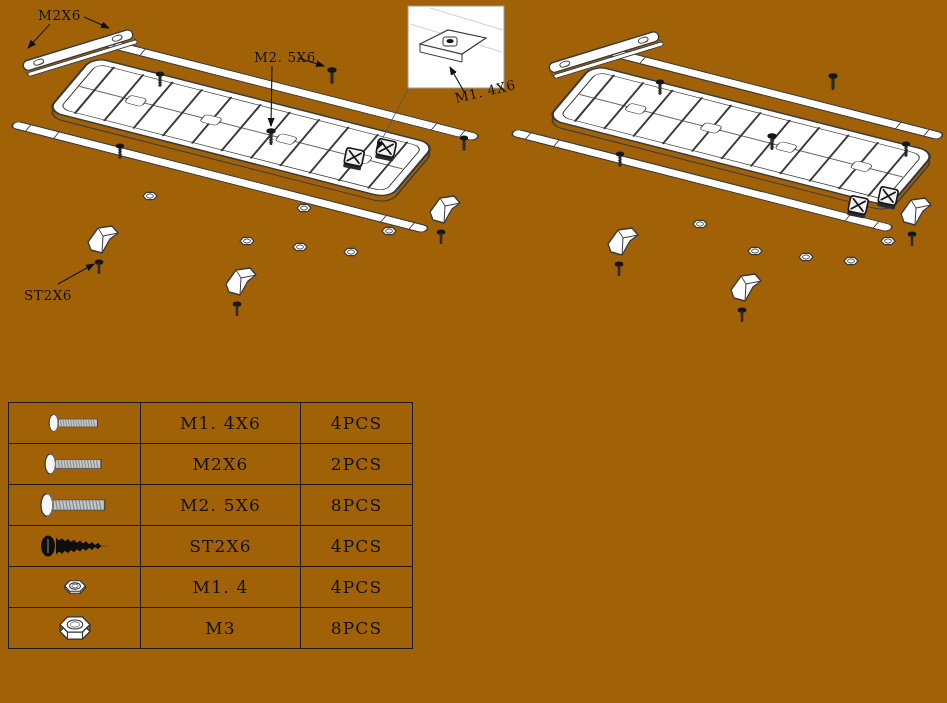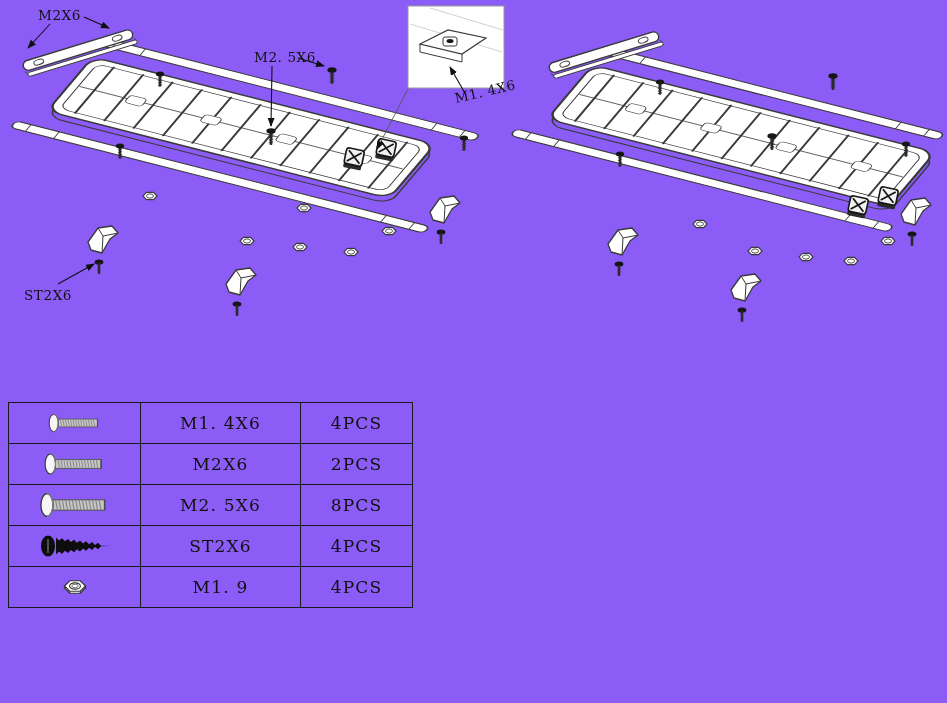--- a/index.html
+++ b/index.html
@@ -1,19 +1,19 @@
 <!DOCTYPE html>
 <html><head>
 <meta charset="utf-8">
 <style>
   *{margin:0;padding:0;box-sizing:border-box}
   html,body{background:#fff}
   body{width:947px;height:703px;position:relative;overflow:hidden;
        font-family:"DejaVu Serif","Liberation Serif",serif;color:#111}
-  .sheet{position:absolute;inset:0;background:#8b5cf6}
+  .sheet{position:absolute;inset:0;background:#a16207}
   #diagram-svg{position:absolute;left:0;top:0}
   .callout{font-family:"DejaVu Serif","Liberation Serif",serif;font-size:13.5px;fill:#111;letter-spacing:.6px}
   table.parts-table{position:absolute;left:8px;top:402px;width:404px;
        border-collapse:collapse;table-layout:fixed}
   table.parts-table td{border:1px solid #1a1a1a;height:41px;text-align:center;
        vertical-align:middle;font-size:17px;letter-spacing:1.2px;color:#111}
   td.c-icon{width:132px}
   td.c-name{width:160px}
   td.c-qty{width:112px}
   td.c-icon svg{display:block;margin:0 auto}
@@ -420,18 +420,36 @@
                 <line x1="10.5" y1="16" x2="10.5" y2="18" stroke="#333" stroke-width="1.1"></line>
                 <line x1="5.250000000000001" y1="21.27409470904723" x2="5.250000000000001" y2="23.27409470904723" stroke="#333" stroke-width="1.1"></line>
                 <line x1="-5.249999999999997" y1="21.274094709047233" x2="-5.249999999999997" y2="23.274094709047233" stroke="#333" stroke-width="1.1"></line>
                 <line x1="-10.5" y1="16" x2="-10.5" y2="18" stroke="#333" stroke-width="1.1"></line>
                 <polygon points="10.50,16.00 5.25,21.27 -5.25,21.27 -10.50,16.00 -5.25,10.73 5.25,10.73" fill="#fff" stroke="#333" stroke-width="1.2"></polygon>
                 <ellipse cx="0" cy="16" rx="5.46" ry="3.1668" fill="none" stroke="#333" stroke-width="1.1"></ellipse>
                 <ellipse cx="0" cy="16" rx="3.15" ry="1.8269999999999997" fill="none" stroke="#666" stroke-width="0.9"></ellipse>
               </g>
             </svg>
           </td>
-        <td class="c-name">M1. 9</td>
+        <td class="c-name">M1. 4</td>
         <td class="c-qty">4PCS</td>
+      </tr>
+      <tr>
+        <td class="c-icon">
+          <svg width="84" height="34" viewBox="0 0 84 34">
+              <g transform="translate(42,0)">
+                <polygon points="15.00,20.50 7.50,28.03 -7.50,28.03 -15.00,20.50 -7.50,12.97 7.50,12.97" fill="#fff" stroke="#333" stroke-width="1.2"></polygon>
+                <line x1="15" y1="13.5" x2="15" y2="20.5" stroke="#333" stroke-width="1.1"></line>
+                <line x1="7.500000000000002" y1="21.034421012924614" x2="7.500000000000002" y2="28.034421012924614" stroke="#333" stroke-width="1.1"></line>
+                <line x1="-7.4999999999999964" y1="21.034421012924618" x2="-7.4999999999999964" y2="28.034421012924618" stroke="#333" stroke-width="1.1"></line>
+                <line x1="-15" y1="13.500000000000002" x2="-15" y2="20.5" stroke="#333" stroke-width="1.1"></line>
+                <polygon points="15.00,13.50 7.50,21.03 -7.50,21.03 -15.00,13.50 -7.50,5.97 7.50,5.97" fill="#fff" stroke="#333" stroke-width="1.2"></polygon>
+                <ellipse cx="0" cy="13.5" rx="7.800000000000001" ry="4.524" fill="none" stroke="#333" stroke-width="1.1"></ellipse>
+                <ellipse cx="0" cy="13.5" rx="4.5" ry="2.61" fill="none" stroke="#666" stroke-width="0.9"></ellipse>
+              </g>
+            </svg>
+          </td>
+        <td class="c-name">M3</td>
+        <td class="c-qty">8PCS</td>
       </tr>
     </tbody>
   </table>
 </div>
 
 </body></html>

